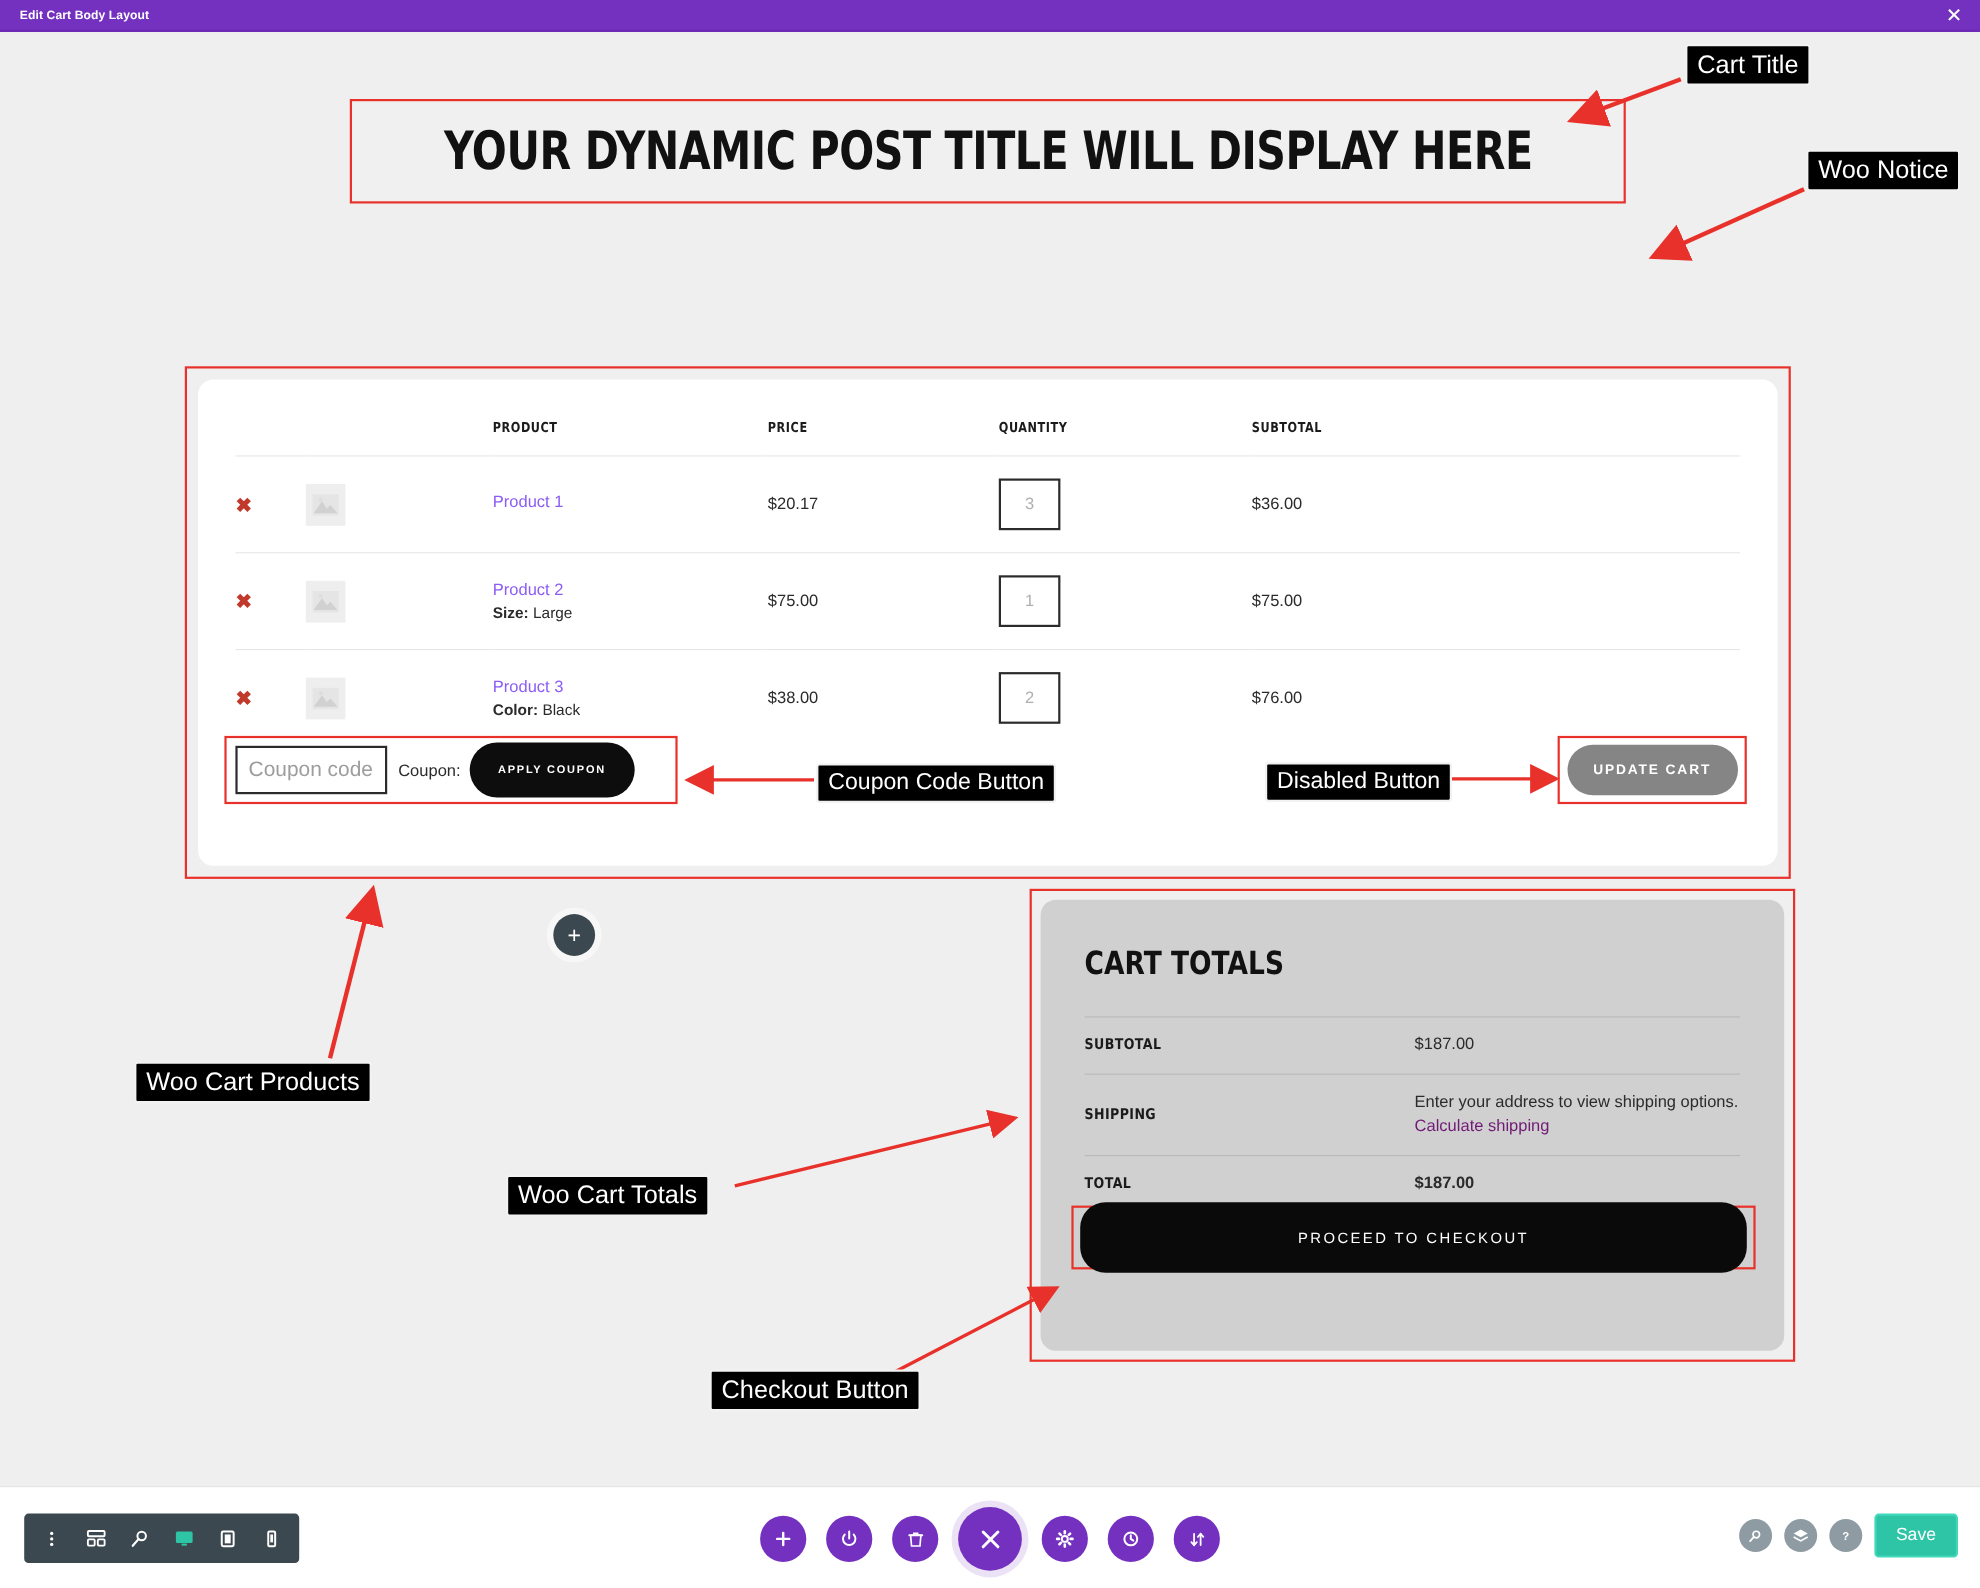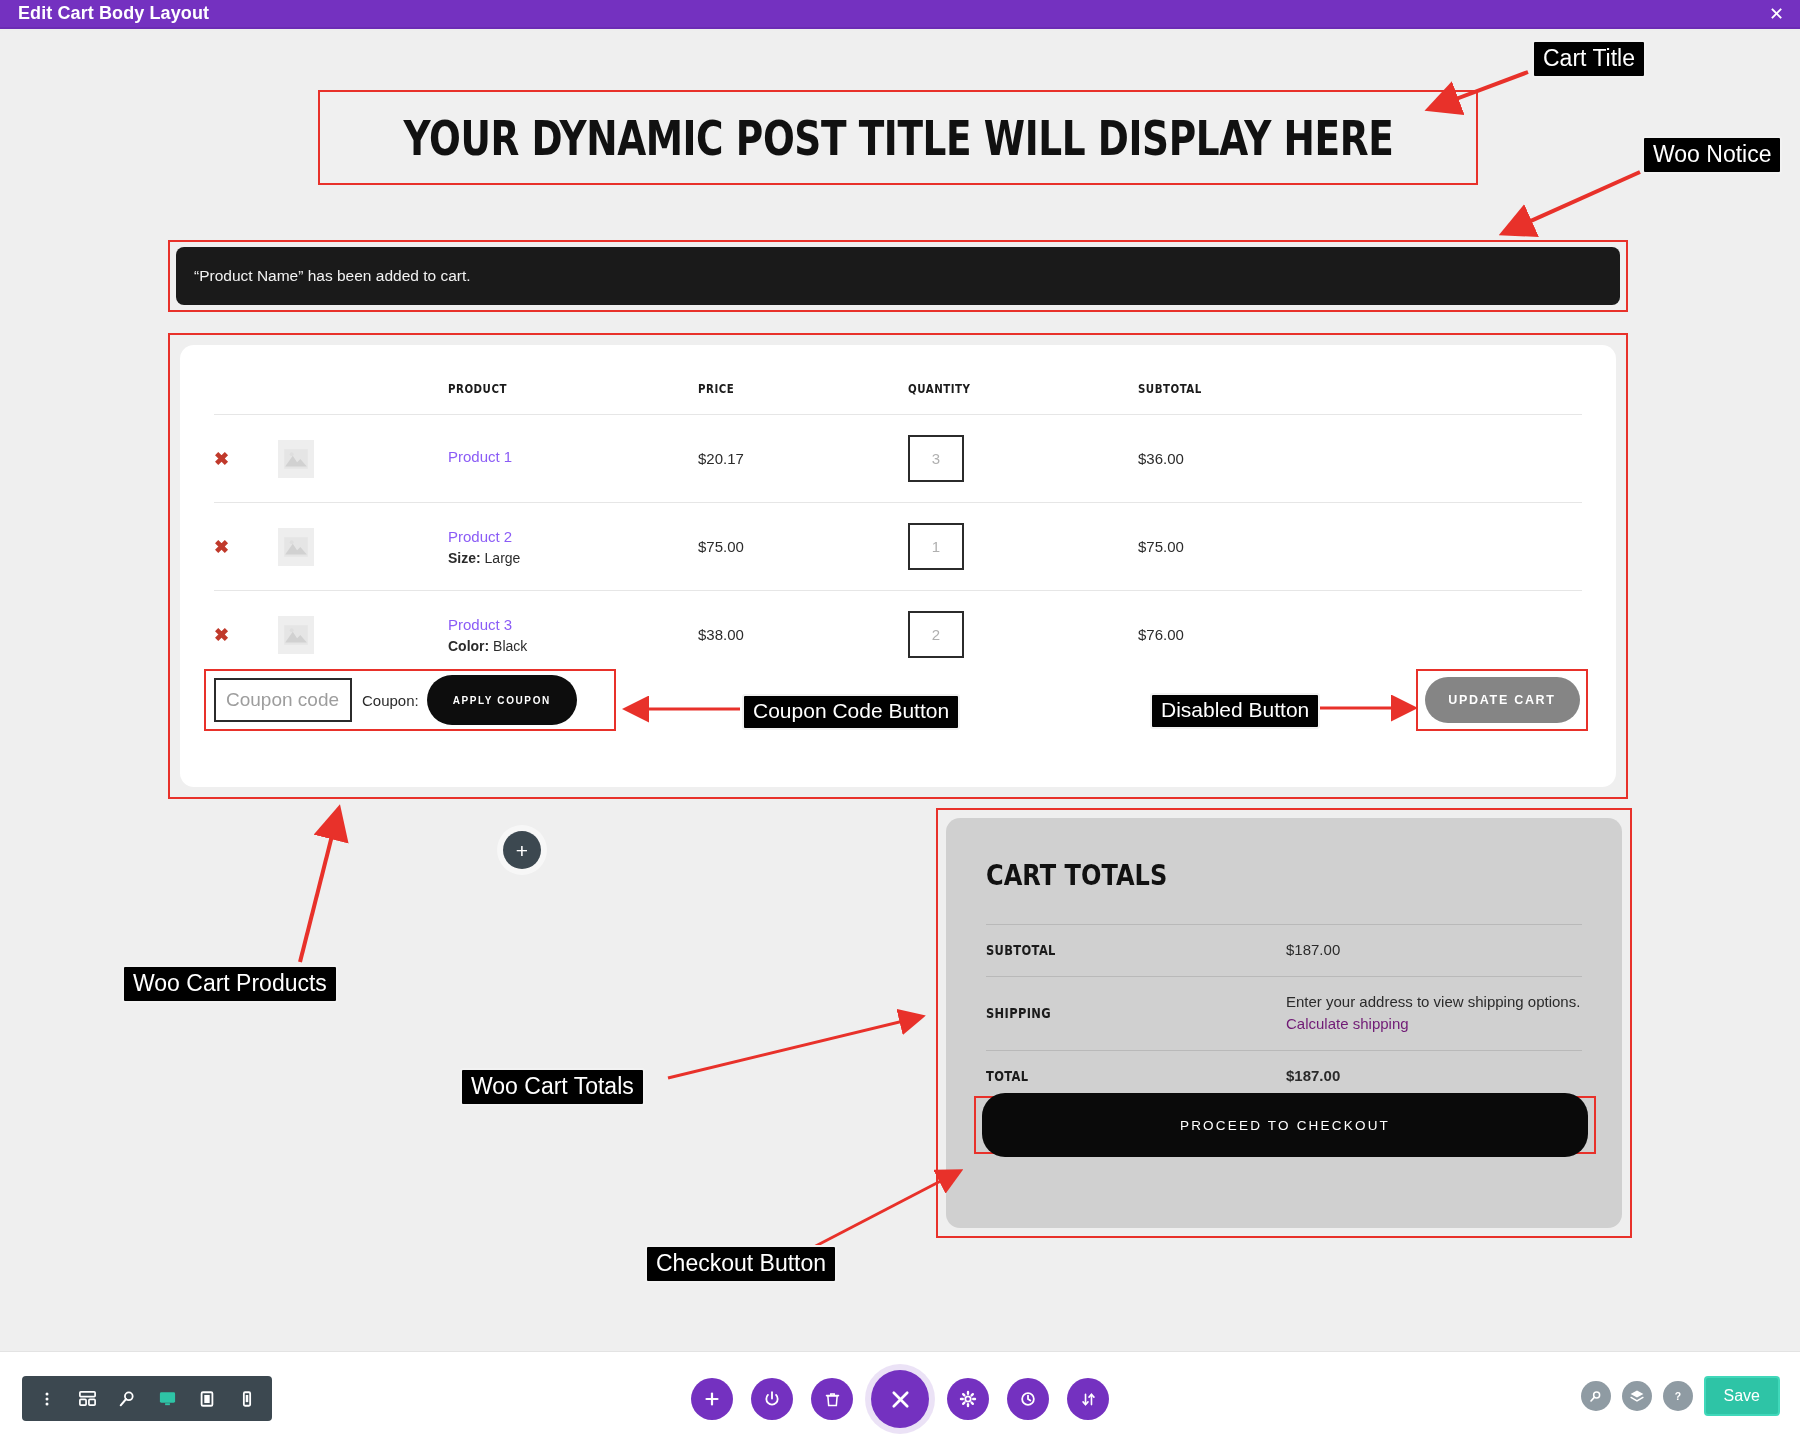--- a/index.html
+++ b/index.html
@@ -12,21 +12,21 @@
   #root { position: relative; width: 1800px; height: 1444px; background: #eeeeee; }
 
   
   .topbar {
     position: absolute; left:0; top:0; width:1800px; height:29px;
     background:#7431c0; color:#fff;
     display:flex; align-items:center; justify-content:space-between;
     padding: 0 16px 0 18px;
     border-bottom: 2px solid #6b2bb4;
   }
-  .topbar-title { font-size: 18px; font-weight: 700; letter-spacing:.1px; }
+  .topbar-title { font-size: 11px; font-weight: 700; letter-spacing:.1px; }
   .topbar-close { font-size: 18px; line-height:1; color:#fff; cursor:pointer; font-weight:400; }
 
   
   .canvas { position:absolute; left:0; top:31px; width:1800px; height:1320px; background:#efefef; }
 
   
   .cart-title-wrap {
     position:absolute; left:318px; top:90px; width:1160px; height:95px;
     border:2px solid #e8312a; background:#f0f0f0;
     display:flex; align-items:center; justify-content:center;
@@ -213,25 +213,20 @@
     <span class="topbar-title">Edit Cart Body Layout</span>
     <span class="topbar-close">✕</span>
   </div>
 
   <div class="canvas"></div>
 
   <div class="cart-title-wrap">
     <div class="cart-title">YOUR DYNAMIC POST TITLE WILL DISPLAY HERE</div>
   </div>
 
-  <div class="notice-wrap">
-    <div class="notice-bar">
-      <span>“Product Name” has been added to cart.</span>
-    </div>
-  </div>
 
   <div class="products-wrap">
     <div class="products-card">
       <table class="cart-table">
         <thead>
           <tr>
             <th class="col-remove"></th>
             <th class="col-thumb"></th>
             <th class="col-name">PRODUCT</th>
             <th class="col-price">PRICE</th>

